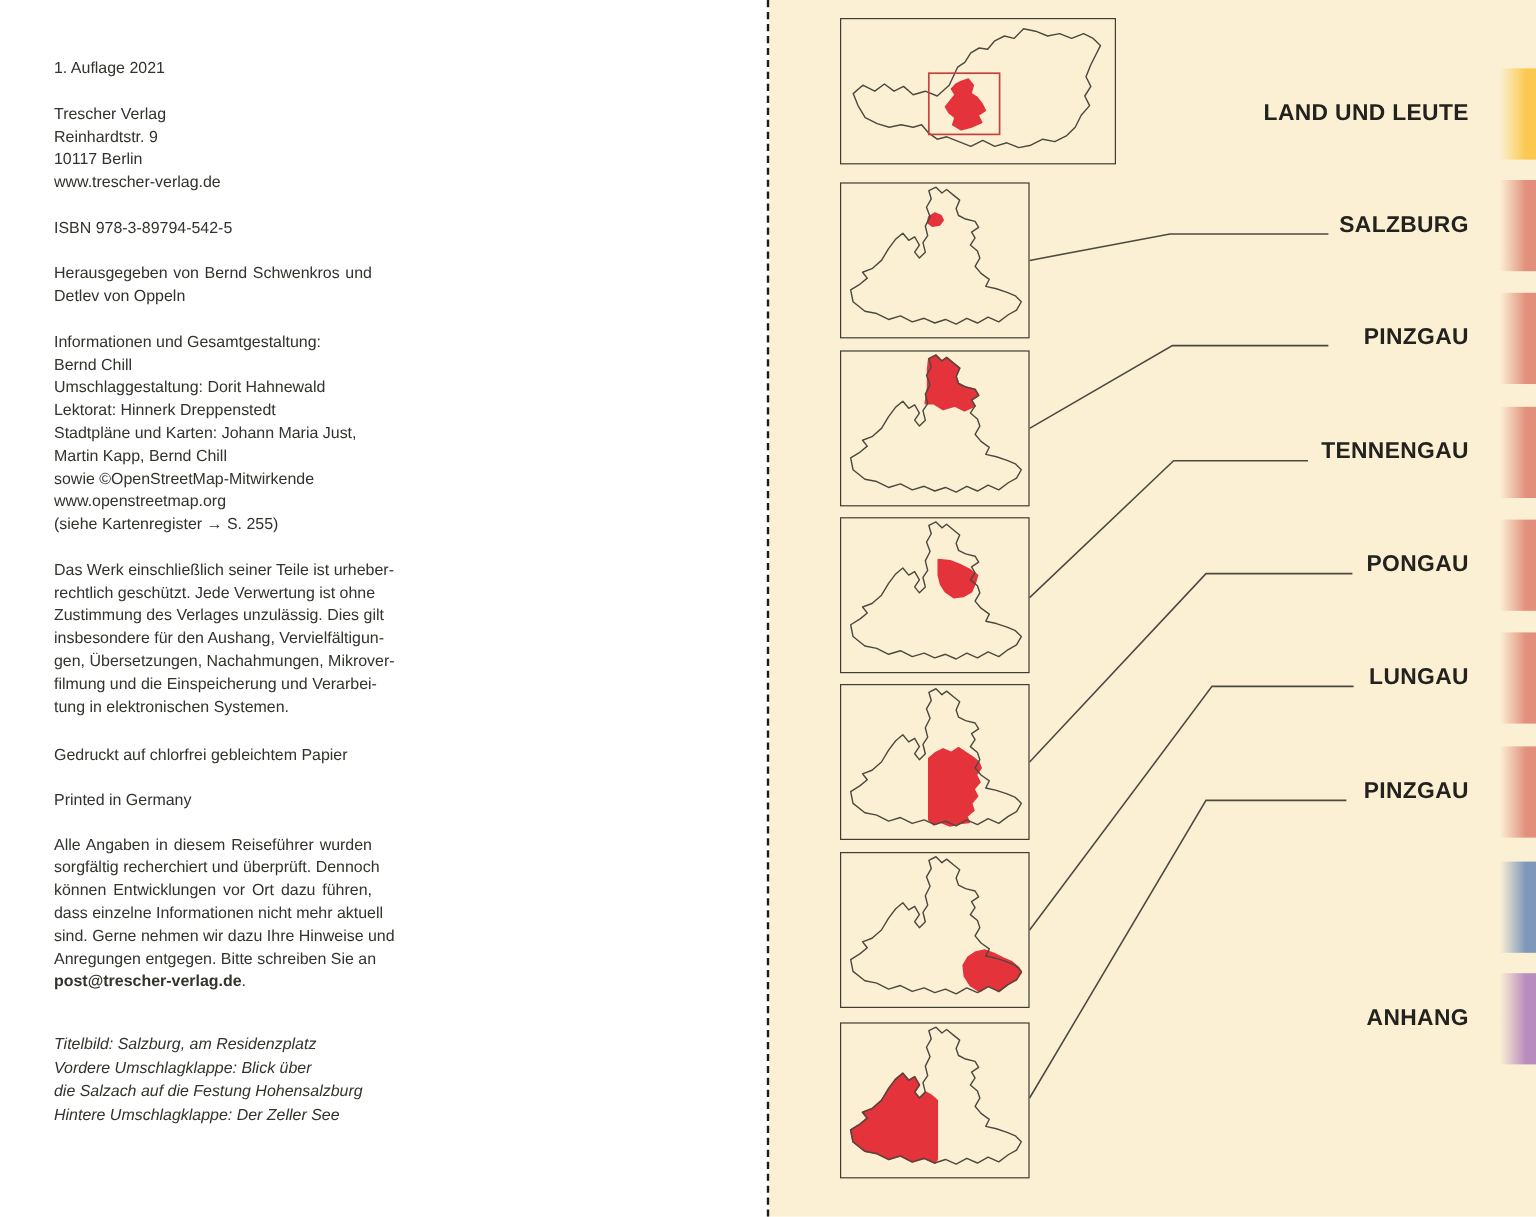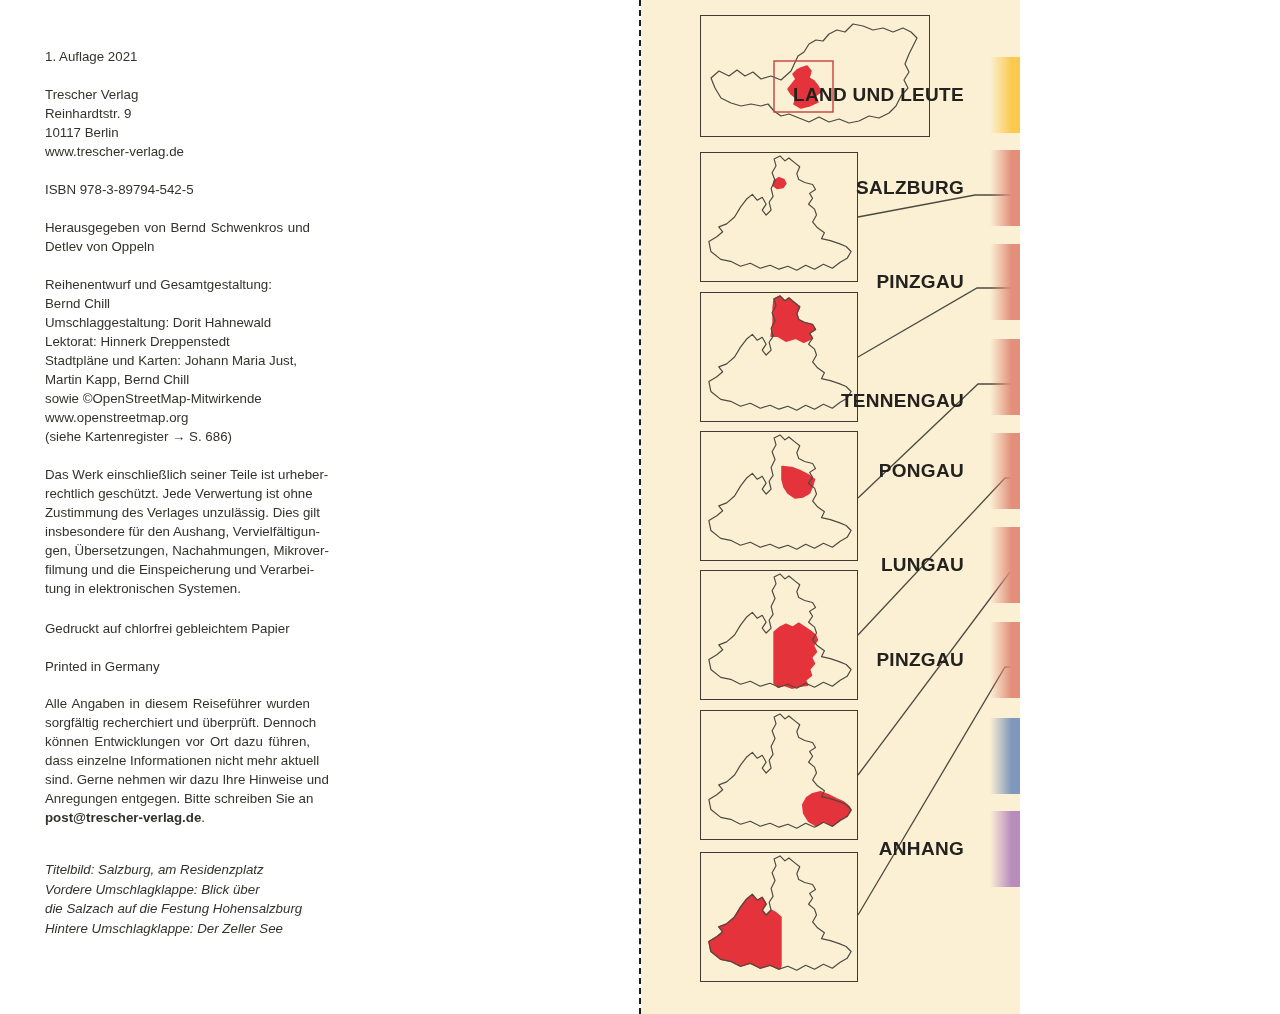--- a/index.html
+++ b/index.html
@@ -1,16 +1,16 @@
 <!DOCTYPE html>
 <html><head>
 <meta charset="utf-8">
 <style>
   html,body{margin:0;padding:0;}
-  #page{position:relative;width:1020px;height:1014px;background:var(--white,#fff);overflow:hidden;
+  #page{position:relative;width:1280px;height:1014px;background:var(--white,#fff);overflow:hidden;
         font-family:"Liberation Sans",sans-serif;}
   
   .lblock{position:absolute;left:45px;width:265px;font-size:13.3px;line-height:19px;color:var(--ink,#33322c);}
   .lblock div{white-space:nowrap;}
   .jl{white-space:normal;text-align:justify;text-align-last:justify;}
   .italics{font-style:italic;line-height:19.5px;}
   .bold{font-weight:bold;}
   
   #rightbg{position:absolute;left:641px;top:0;width:639px;height:1014px;background:var(--cream,#fbf0d4);}
   #divider{position:absolute;left:639px;top:0;height:1014px;border-left:2px dashed #1c1c1c;}
@@ -43,29 +43,29 @@
   </div>
 
   <div class="lblock" style="top:180px;">ISBN 978-3-89794-542-5</div>
 
   <div class="lblock" style="top:218px;">
     <div class="jl">Herausgegeben von Bernd Schwenkros und</div>
     <div>Detlev von Oppeln</div>
   </div>
 
   <div class="lblock" style="top:275px;">
-    <div>Reihenentwurf und Gesamtgestaltung:</div>
+    <div>Informationen und Gesamtgestaltung:</div>
     <div>Bernd Chill</div>
     <div>Umschlaggestaltung: Dorit Hahnewald</div>
     <div>Lektorat: Hinnerk Dreppenstedt</div>
     <div>Stadtpläne und Karten: Johann Maria Just,</div>
     <div>Martin Kapp, Bernd Chill</div>
     <div>sowie ©OpenStreetMap-Mitwirkende</div>
     <div>www.openstreetmap.org</div>
-    <div>(siehe Kartenregister → S. 686)</div>
+    <div>(siehe Kartenregister → S. 255)</div>
   </div>
 
   <div class="lblock" style="top:465px;">
     <div class="jl">Das Werk einschließlich seiner Teile ist urheber-</div>
     <div class="jl">rechtlich geschützt. Jede Verwertung ist ohne</div>
     <div class="jl">Zustimmung des Verlages unzulässig. Dies gilt</div>
     <div class="jl">insbesondere für den Aushang, Vervielfältigun-</div>
     <div class="jl">gen, Übersetzungen, Nachahmungen, Mikrover-</div>
     <div class="jl">filmung und die Einspeicherung und Verarbei-</div>
     <div>tung in elektronischen Systemen.</div>
@@ -155,21 +155,21 @@
     <polyline points="858,357 977,288 1107,288"></polyline>
     <polyline points="858,498 978,384 1090,384"></polyline>
     <polyline points="858,635 1005,478 1127,478"></polyline>
     <polyline points="858,775 1010,572 1128,572"></polyline>
     <polyline points="858,915 1005,667 1122,667"></polyline>
   </svg>
 
   <div class="toclabel" style="top:83px;">LAND UND LEUTE</div>
   <div class="toclabel" style="top:176px;">SALZBURG</div>
   <div class="toclabel" style="top:270px;">PINZGAU</div>
-  <div class="toclabel" style="top:365px;margin-top:24px;">TENNENGAU</div>
+  <div class="toclabel" style="top:365px;">TENNENGAU</div>
   <div class="toclabel" style="top:459px;">PONGAU</div>
   <div class="toclabel" style="top:553px;">LUNGAU</div>
   <div class="toclabel" style="top:648px;">PINZGAU</div>
   <div class="toclabel" style="top:837px;">ANHANG</div>
 
   <div class="tab" style="top: 57px; --tab: #fbc94f;"></div>
   <div class="tab" style="top: 150px; --tab: #e2907c;"></div>
   <div class="tab" style="top: 244px; --tab: #e2907c;"></div>
   <div class="tab" style="top: 339px; --tab: #e2907c;"></div>
   <div class="tab" style="top: 433px; --tab: #e2907c;"></div>

